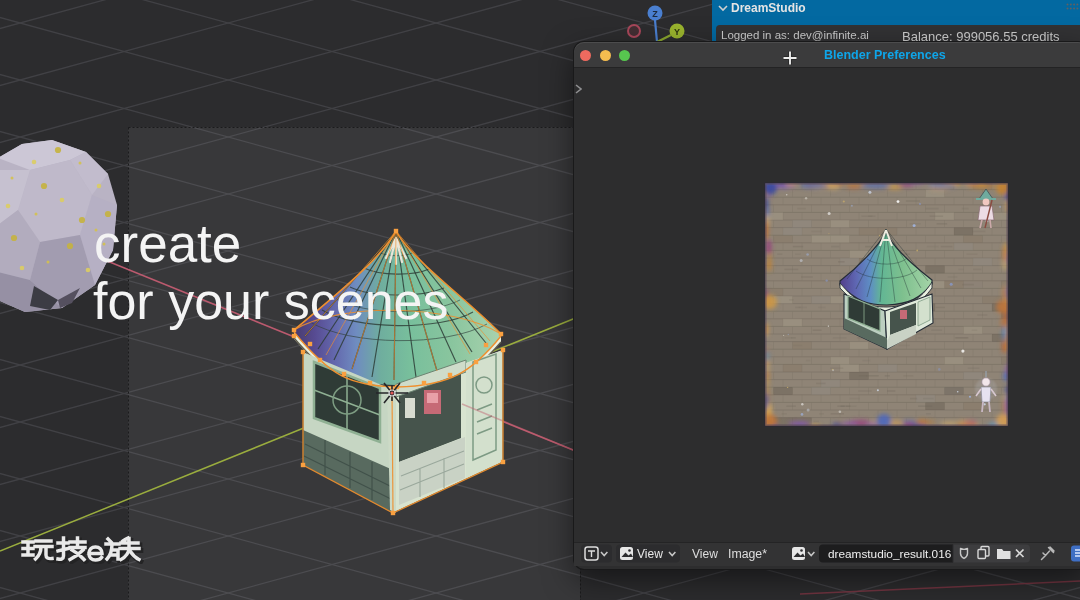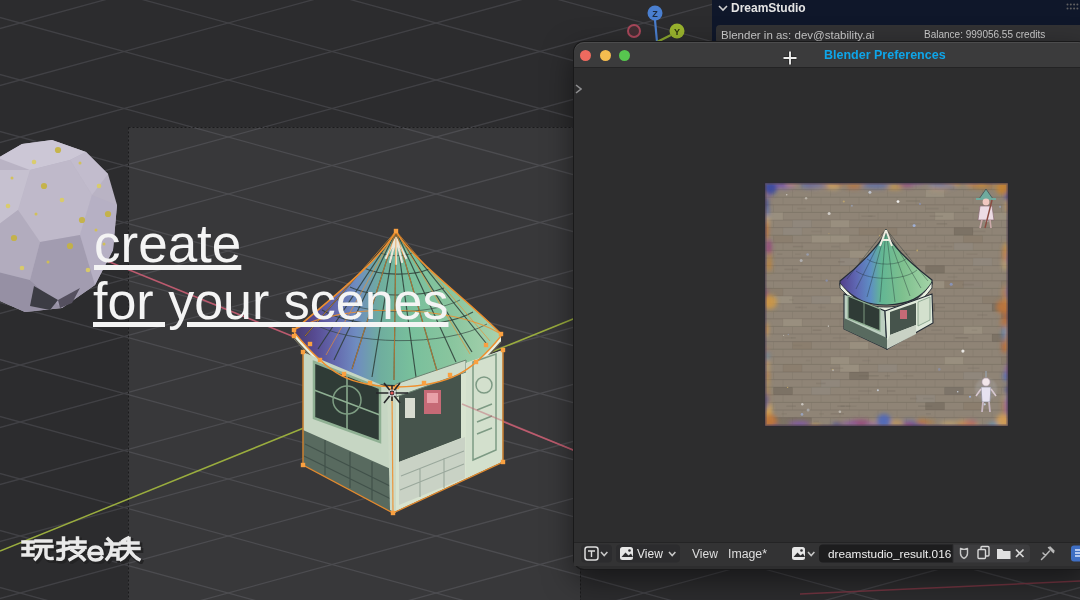--- a/index.html
+++ b/index.html
@@ -219,41 +219,41 @@
         <line x1="655" y1="20" x2="657" y2="42" stroke="#4a7fd0" stroke-width="2.2"></line>
 <line x1="657" y1="42" x2="671" y2="35" stroke="#8aa62e" stroke-width="2.2"></line>
 <circle cx="655" cy="13" r="7.5" fill="#4a7fd0"></circle>
 <text x="655" y="17" font-size="9" font-weight="bold" fill="#1c2b40" text-anchor="middle">Z</text>
 <circle cx="677" cy="31" r="7.5" fill="#9ab42e"></circle>
 <text x="677" y="35" font-size="9" font-weight="bold" fill="#2c3310" text-anchor="middle">Y</text>
 <circle cx="634" cy="31" r="6" fill="#5a2f38" fill-opacity="0.5" stroke="#a8475a" stroke-width="2"></circle>
       </g>
 </svg>
 
-<div class="abs" style="left:712px;top:0;width:368px;height:44px;background:#0f172a;">
+<div class="abs" style="left:712px;top:0;width:368px;height:44px;background:#0369a1;">
   <div class="abs" style="left:4px;top:25px;right:0;height:19px;background:#323234;border-radius:4px 0 0 4px;"></div>
   <svg class="abs" style="left:4px;top:2px" width="14" height="12" viewBox="0 0 14 12">
     <path d="M3 4 L7 8 L11 4" fill="none" stroke="#cfcfcf" stroke-width="1.6"></path>
   </svg>
   <div class="abs" style="left:19px;top:1px;font-size:12px;font-weight:bold;color:#e4e4e4;">DreamStudio</div>
-  <div class="abs" style="left:9px;top:29px;font-size:11.5px;color:#cccccc;">Blender in as: dev@stability.ai</div>
-  <div class="abs" style="left:190px;top:29px;font-size:10px;color:#cccccc;margin-left:22px;">Balance: 999056.55 credits</div>
+  <div class="abs" style="left:9px;top:29px;font-size:11.5px;color:#cccccc;">Logged in as: dev@infinite.ai</div>
+  <div class="abs" style="left:190px;top:29px;font-size:13px;color:#cccccc;">Balance: 999056.55 credits</div>
   <svg class="abs" style="left:354px;top:3px" width="13" height="8" viewBox="0 0 13 8" fill="#606062">
     <circle cx="1.5" cy="1.5" r="1"></circle>
         <circle cx="4.8" cy="1.5" r="1"></circle>
         <circle cx="8.1" cy="1.5" r="1"></circle>
         <circle cx="11.4" cy="1.5" r="1"></circle>
     <circle cx="1.5" cy="5.5" r="1"></circle>
         <circle cx="4.8" cy="5.5" r="1"></circle>
         <circle cx="8.1" cy="5.5" r="1"></circle>
         <circle cx="11.4" cy="5.5" r="1"></circle>
   </svg>
 </div>
 
-<div class="abs" style="left:94px;top:215px;color:#f4f4f4;line-height:57.5px;font-size:53px;text-decoration:underline;">
+<div class="abs" style="left:94px;top:215px;color:#f4f4f4;line-height:57.5px;font-size:53px;">
   <div>create</div>
   <div style="font-size:52px;margin-left:-1px;text-align:right;">for your scenes</div>
 </div>
 
 <div class="abs" id="prefwin" style="left:574px;top:42px;width:514px;height:527px;background:#2d2d2e;border-radius:10px;box-shadow:0 0 0 1px #19191a,0 10px 30px rgba(0,0,0,0.5);">
 
   <div class="abs" style="left:0;top:0;width:514px;height:25px;background:#3b3b3c;border-radius:10px 10px 0 0;border-bottom:1px solid #232324;box-shadow:inset 0 1px 0 rgba(255,255,255,0.09);"></div>
   <div class="abs" style="left:6px;top:8px;width:11px;height:11px;border-radius:50%;background:#ee6a5f;"></div>
   <div class="abs" style="left:25.5px;top:8px;width:11px;height:11px;border-radius:50%;background:#f5bd4f;"></div>
   <div class="abs" style="left:45px;top:8px;width:11px;height:11px;border-radius:50%;background:#57c64f;"></div>

